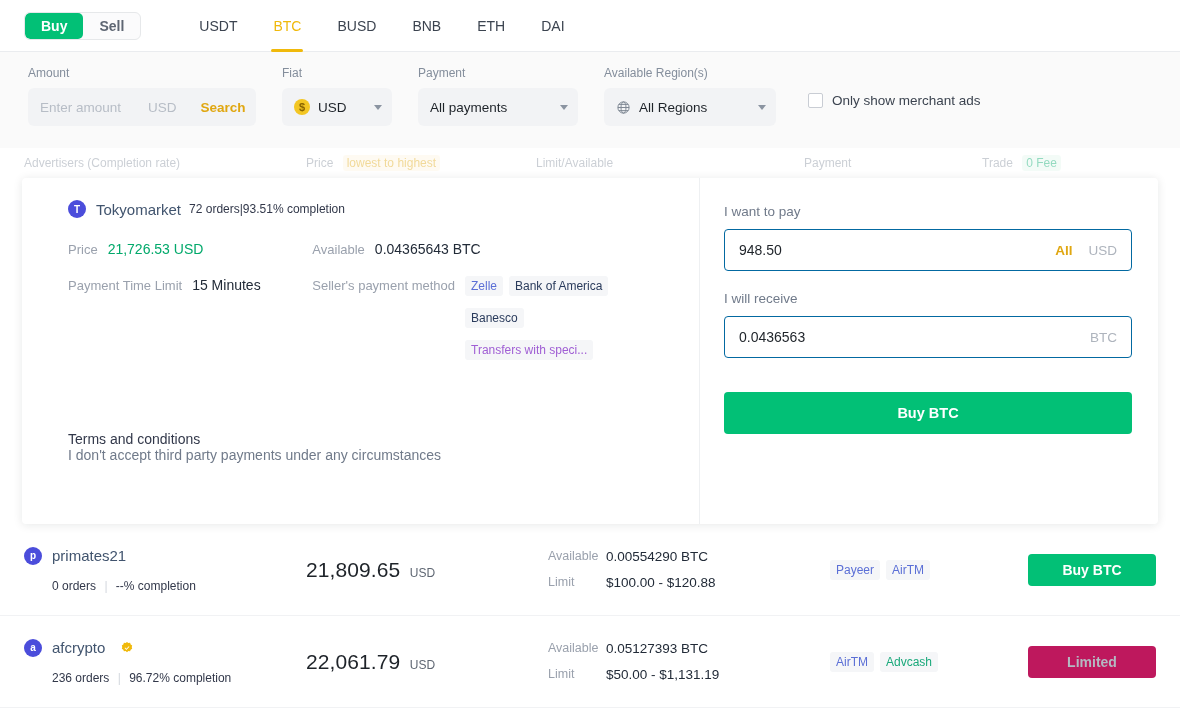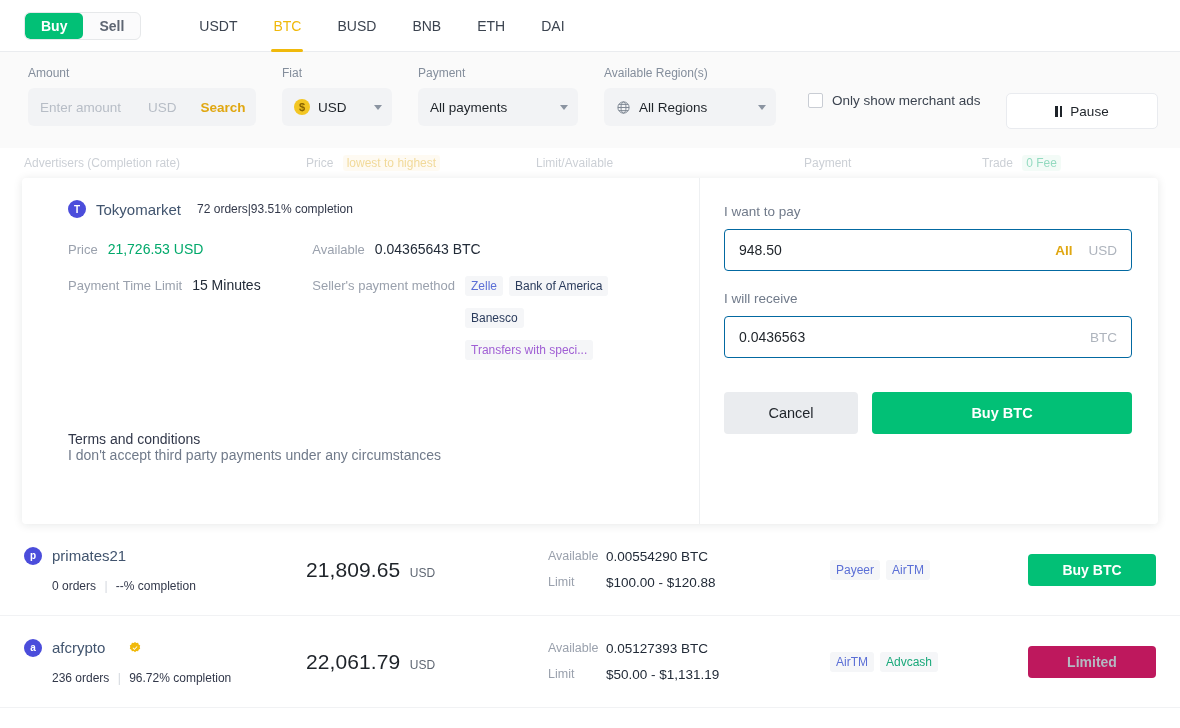--- a/index.html
+++ b/index.html
@@ -239,21 +239,21 @@
     width: 18px; height: 18px;
     border-radius: 50%;
     background: #4b4ddb;
     color: #fff;
     font-size: 10px;
     font-weight: bold;
     display: flex; align-items: center; justify-content: center;
     margin-right: 10px;
     flex-shrink: 0;
   }
-  .adv-name { font-size: 15px; color: #41546e; margin-right: 16px; }
+  .adv-name { font-size: 15px; color: #41546e; margin-right: 8px; }
   .adv-meta { font-size: 12px; color: #32384a; }
 
   .detail-grid {
     display: flex;
     margin-top: 22px;
   }
   .det-col-l { width: 285px; }
   .det-col-r { flex: 1; }
   .det-row { display: flex; align-items: flex-start; margin-bottom: 17px; }
   .det-lbl {
@@ -471,27 +471,20 @@
       <span class="sel-text">All Regions</span>
       <span class="caret"></span>
     </div>
   </div>
 
   <div class="chk-wrap">
     <span class="chk"></span>
     <span class="chk-label">Only show merchant ads</span>
   </div>
 
-  <div class="pause-btn">
-    <span class="pause-glyph">
-        <i></i>
-        <i></i>
-      </span>
-    <span>Pause</span>
-  </div>
 </div>
 
 <div class="thead">
   <div class="th-adv">Advertisers (Completion rate)</div>
   <div class="th-price">
     <span>Price</span>
     <span class="pill-amber">lowest to highest</span>
   </div>
   <div class="th-limit">Limit/Available</div>
   <div class="th-pay">Payment</div>
@@ -556,21 +549,20 @@
 
     <div class="spacer20"></div>
 
     <div class="fieldlabel">I will receive</div>
     <div class="inputbox">
       <input type="text" value="0.0436563" style="">
       <span class="in-unit">BTC</span>
     </div>
 
     <div class="actions">
-      <button class="btn-cancel">Cancel</button>
       <button class="btn-buy">Buy BTC</button>
     </div>
   </div>
 </div>
 
 <div class="row">
   <div class="col-adv">
     <div class="adv-line">
       <span class="avatar">p</span>
       <span class="adv-name">primates21</span>

